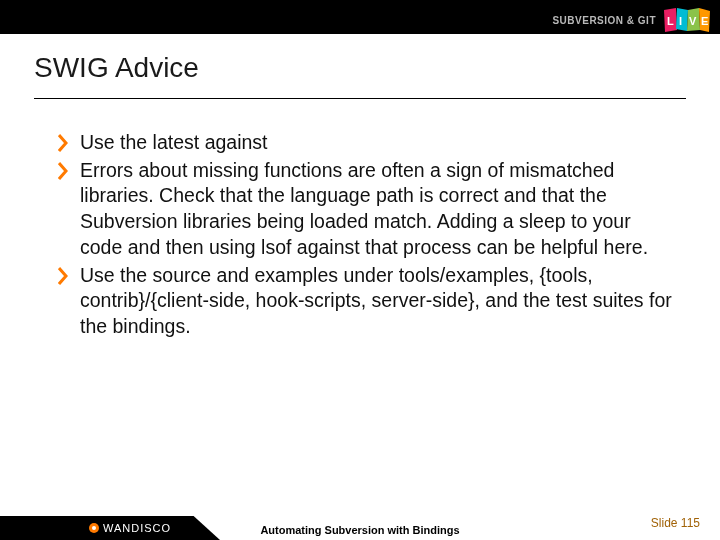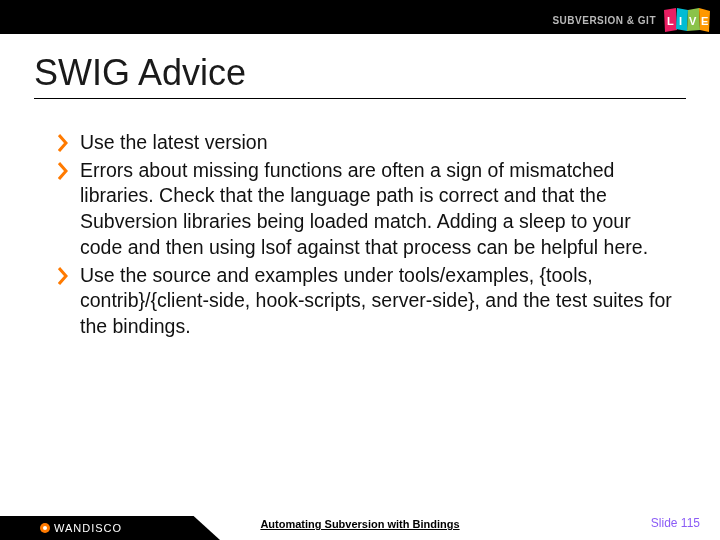--- a/index.html
+++ b/index.html
@@ -34,21 +34,21 @@
   }
   .live-logo {
     width: 50px;
     height: 28px;
     position: relative;
   }
   .title {
     position: absolute;
     top: 52px;
     left: 34px;
-    font-size: 36px;
+    font-size: 28px;
     font-weight: normal;
     color: #1a1a1a;
   }
   .title-underline {
     position: absolute;
     top: 98px;
     left: 34px;
     right: 34px;
     height: 1px;
     background: #000;
@@ -71,47 +71,47 @@
     margin-right: 10px;
     margin-top: 3px;
   }
   .bullet-text {
     font-size: 19.5px;
     line-height: 1.32;
     color: #111;
   }
   .footer-title {
     position: absolute;
-    bottom: 9px;
+    bottom: 3px;
     left: 50%;
     transform: translateX(-50%);
     font-size: 11px;
     font-weight: bold;
     color: #000;
     line-height: 1.2;
-    text-decoration: underline;
   }
   .slide-num {
     position: absolute;
     bottom: 10px;
     right: 20px;
     font-size: 12px;
-    color: #8b5cf6;
+    color: #a16207;
   }
   .bottom-bar {
     position: absolute;
     bottom: 0;
     left: 0;
     height: 24px;
     width: 220px;
     background: #000;
     clip-path: polygon(0 0, 88% 0, 100% 100%, 0 100%);
     display: flex;
     align-items: center;
     padding-left: 40px;
+    justify-content: center;
   }
   .wandisco {
     display: flex;
     align-items: center;
     gap: 4px;
   }
   .wd-dot {
     width: 10px; height: 10px; border-radius: 50%;
     background: #ff7a00;
     position: relative;
@@ -148,21 +148,21 @@
 </div>
 
 <h1 class="title">SWIG Advice</h1>
 <div class="title-underline"></div>
 
 <div class="content">
   <div class="bullet-item">
     <svg class="chevron" viewBox="0 0 12 20">
         <path d="M1 2 L8 10 L1 18" stroke="#ff7a00" stroke-width="3" fill="none"></path>
       </svg>
-    <div class="bullet-text">Use the latest version</div>
+    <div class="bullet-text">Use the latest against</div>
   </div>
   <div class="bullet-item">
     <svg class="chevron" viewBox="0 0 12 20">
         <path d="M1 2 L8 10 L1 18" stroke="#ff7a00" stroke-width="3" fill="none"></path>
       </svg>
     <div class="bullet-text">Errors about missing functions are often a sign of mismatched libraries.  Check that the language path is correct and that the Subversion libraries being loaded match.  Adding a sleep to your code and then using lsof against that process can be helpful here.</div>
   </div>
   <div class="bullet-item">
     <svg class="chevron" viewBox="0 0 12 20">
         <path d="M1 2 L8 10 L1 18" stroke="#ff7a00" stroke-width="3" fill="none"></path>

